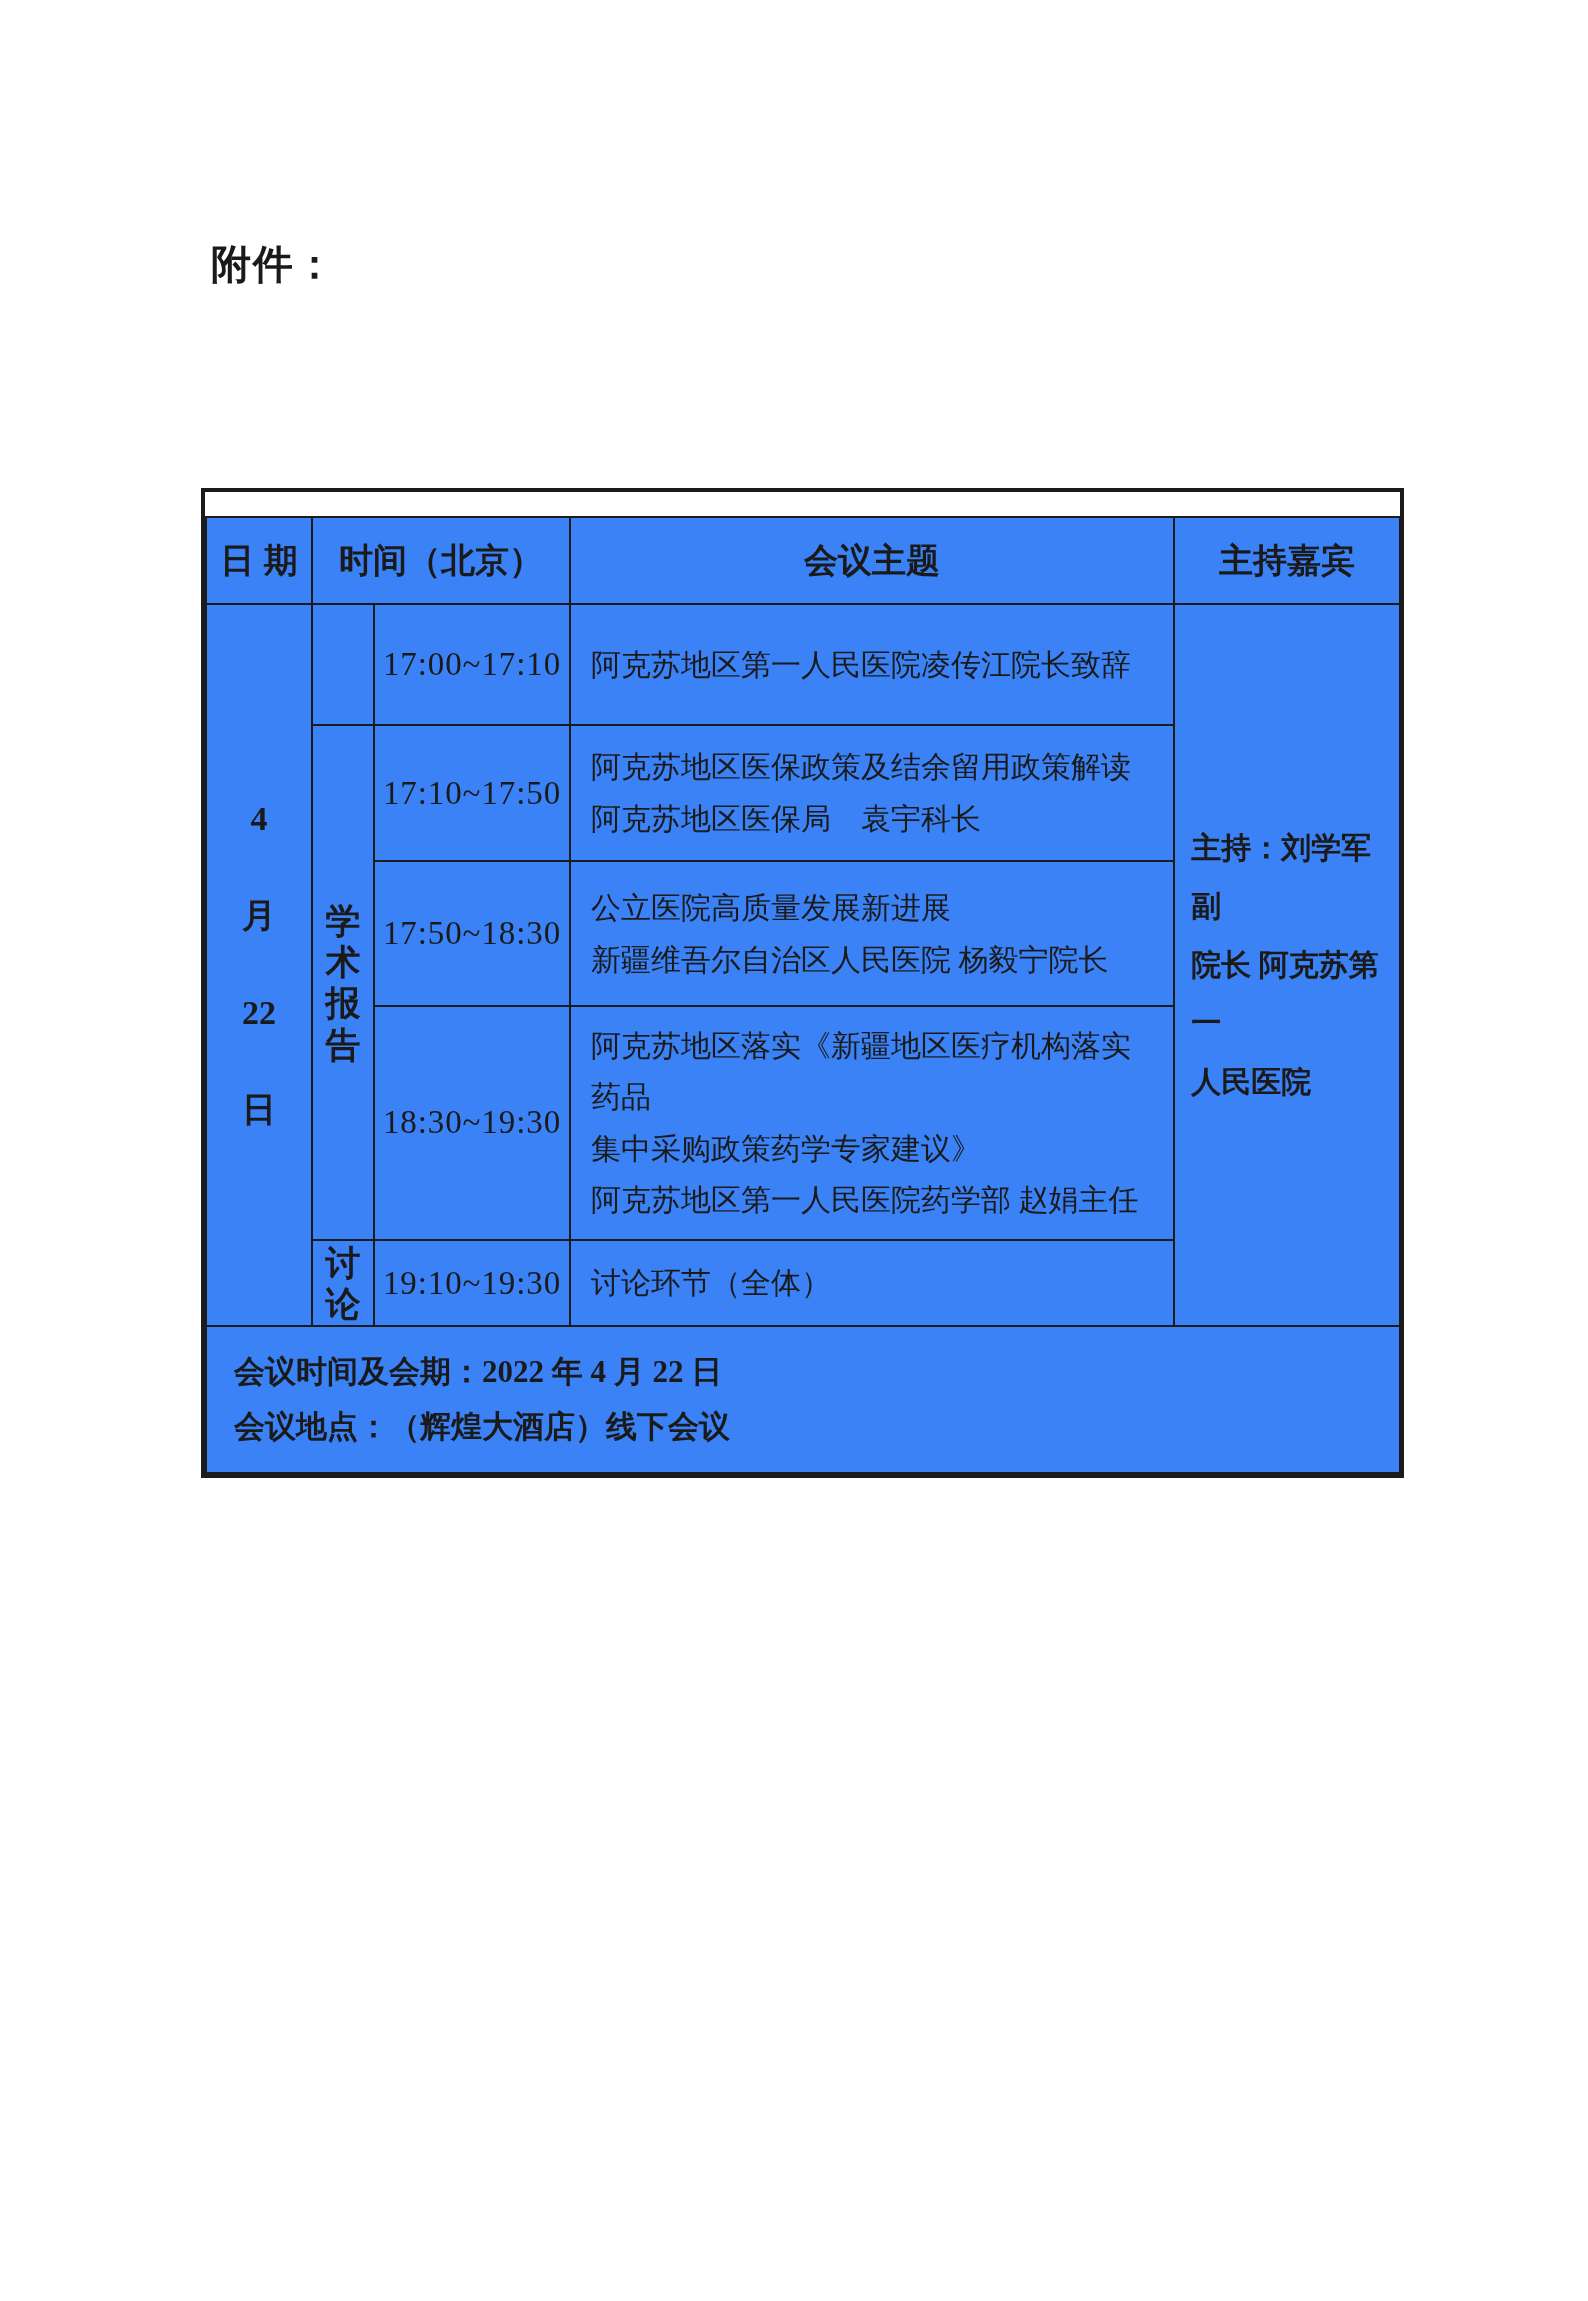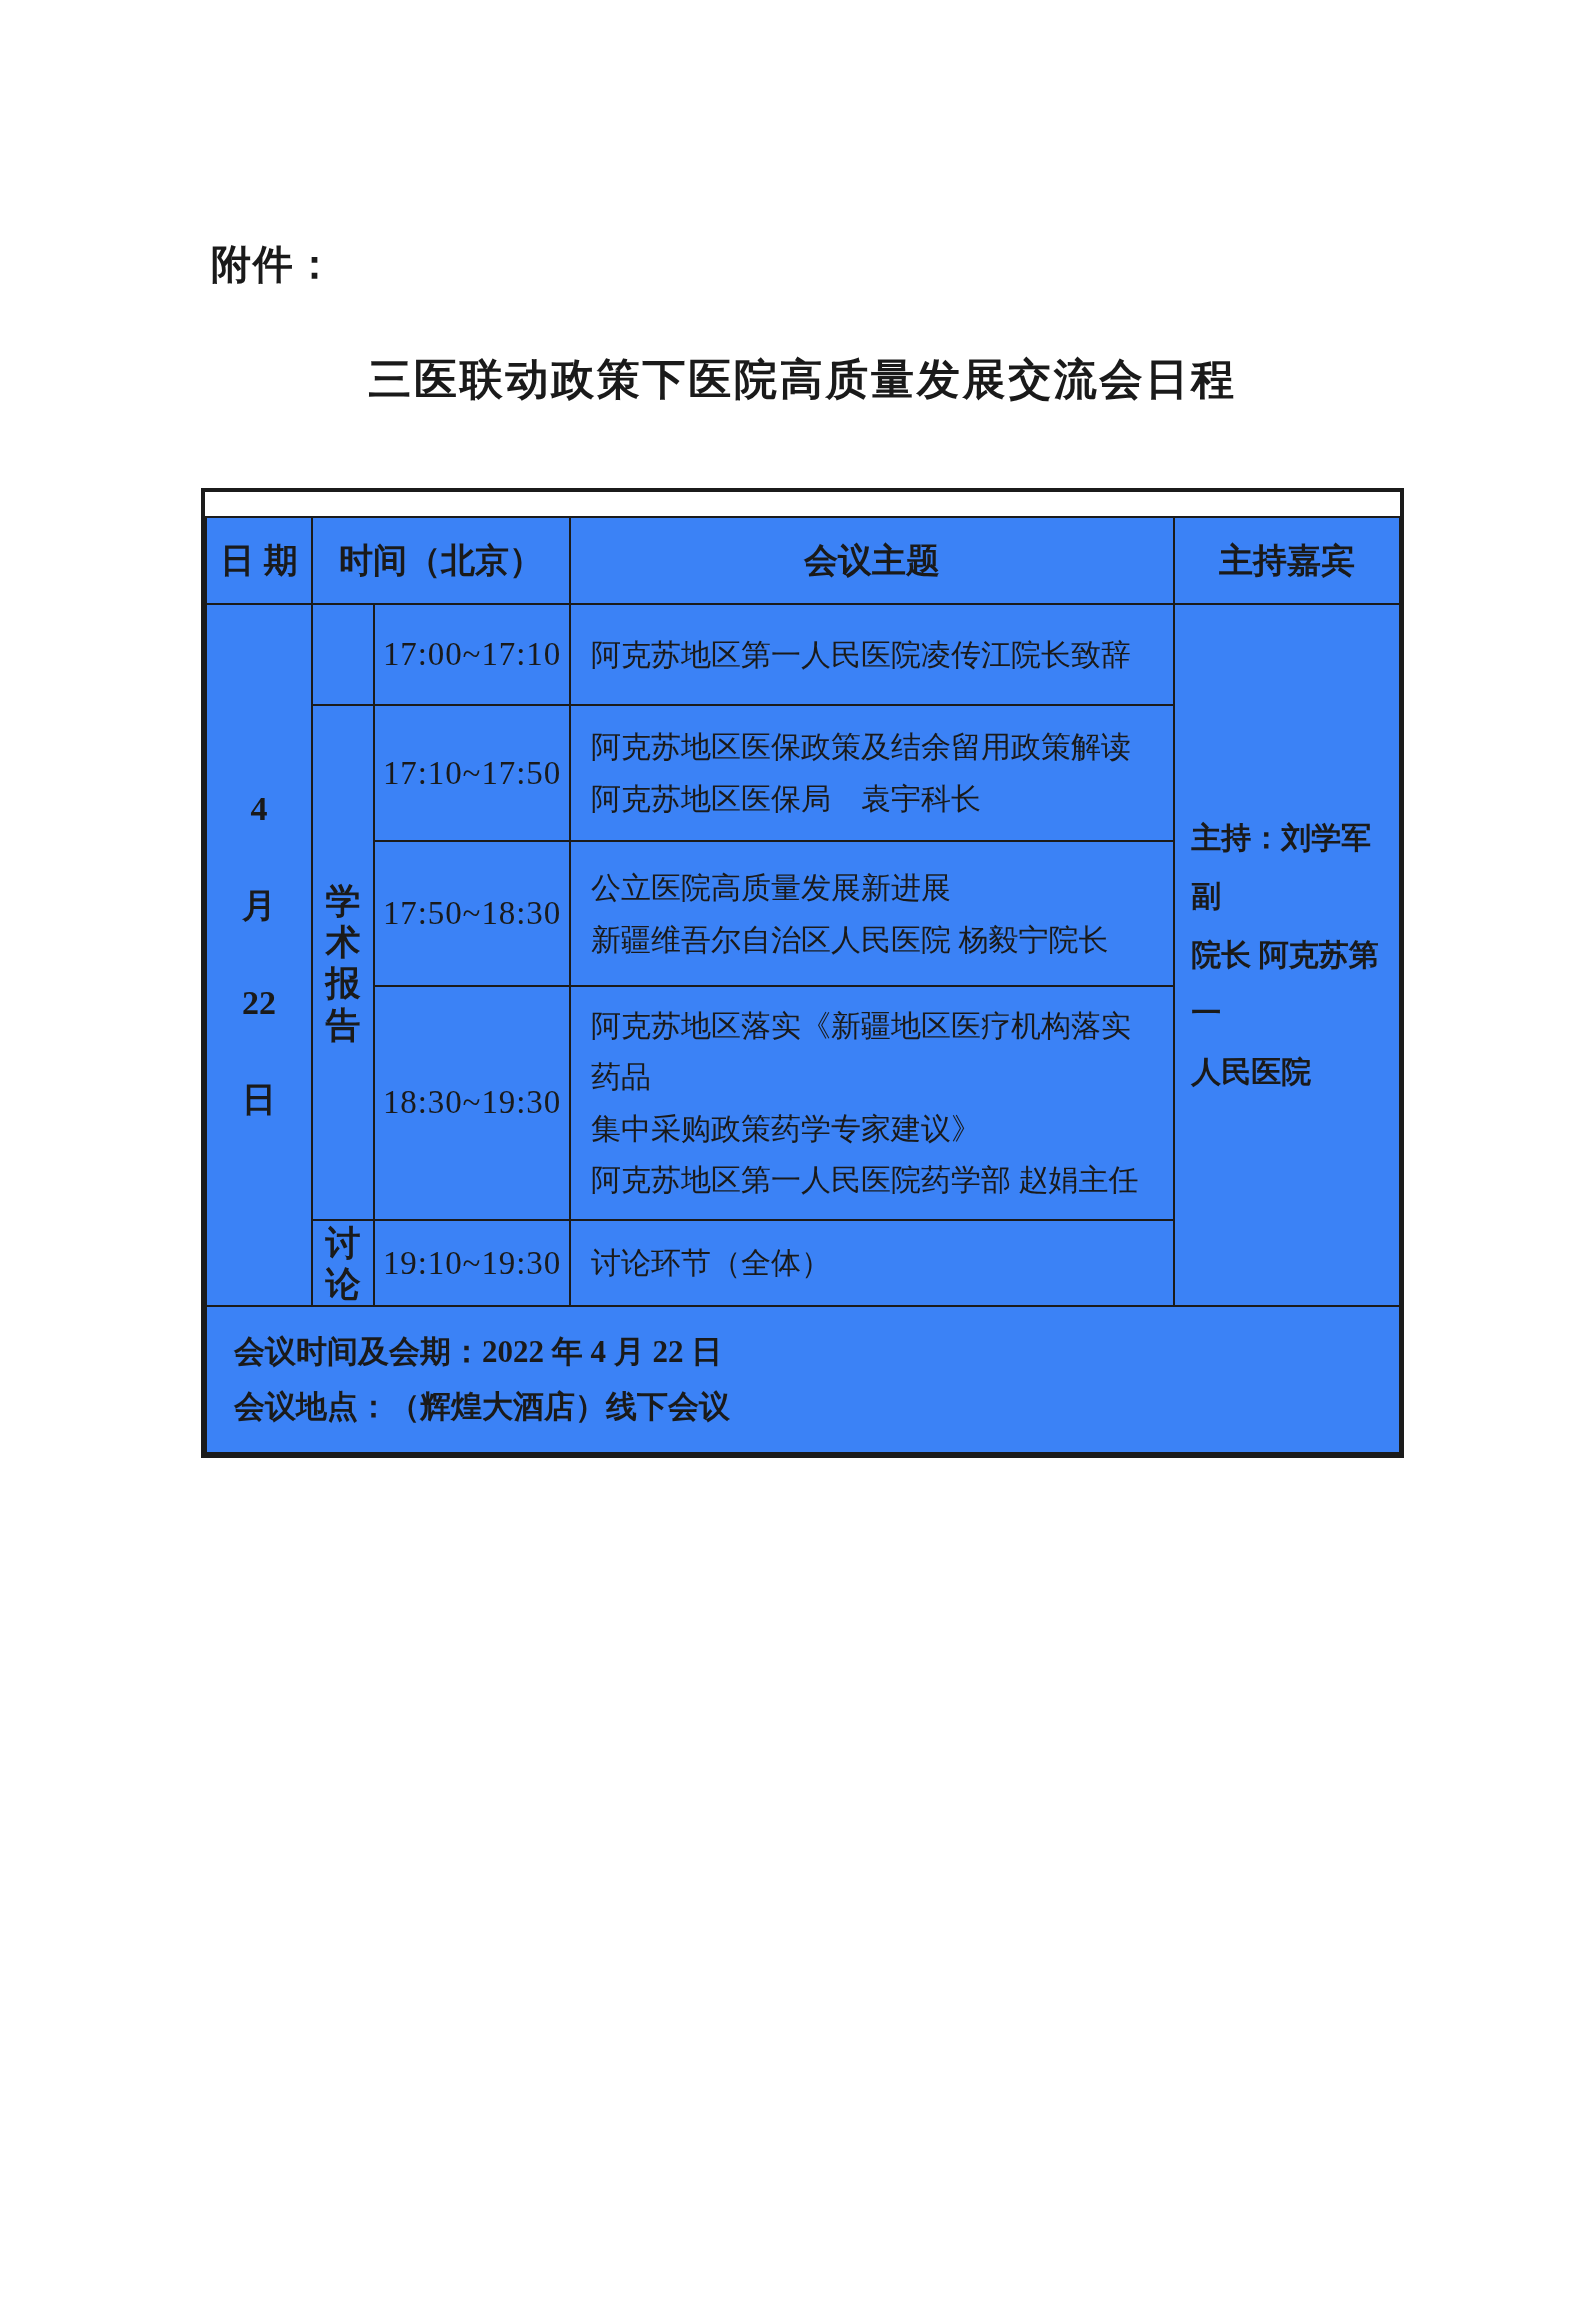--- a/index.html
+++ b/index.html
@@ -82,42 +82,41 @@
     padding: 12.7px 14.5px 12.7px 20px;
     font-size: 30px; line-height: 1.72;
     white-space: pre-line;
   }
   td.host-cell {
     padding: 0 12.7px 0 16.3px;
     font-weight: bold; font-size: 30px; line-height: 1.95;
     white-space: pre-line;
   }
 
-  tr.r1 td { height: 101px; }
+  tr.r1 td { height: 121px; }
   tr.r2 td { height: 136px; }
   tr.r3 td { height: 145px; }
   tr.r4 td { height: 145px; }
   tr.r5 td { height: 80px; }
 
   td.notes-cell {
     height: 136px;
     padding: 16.3px 18px 16.3px 27px;
     font-weight: bold; font-size: 31px; line-height: 1.8;
     white-space: pre-line;
     vertical-align: middle;
   }
 </style>
 </head>
 <body>
 
 <div class="page">
 
   <div class="attachment">附件：</div>
 
-  <div class="doc-title">三医联动政策下医院高质量发展交流会日程</div>
 
   <div class="schedule">
 
 
     <table class="grid">
       <colgroup>
         <col style="width:106px">
         <col style="width:62px">
         <col style="width:196px">
         <col style="width:604px">

